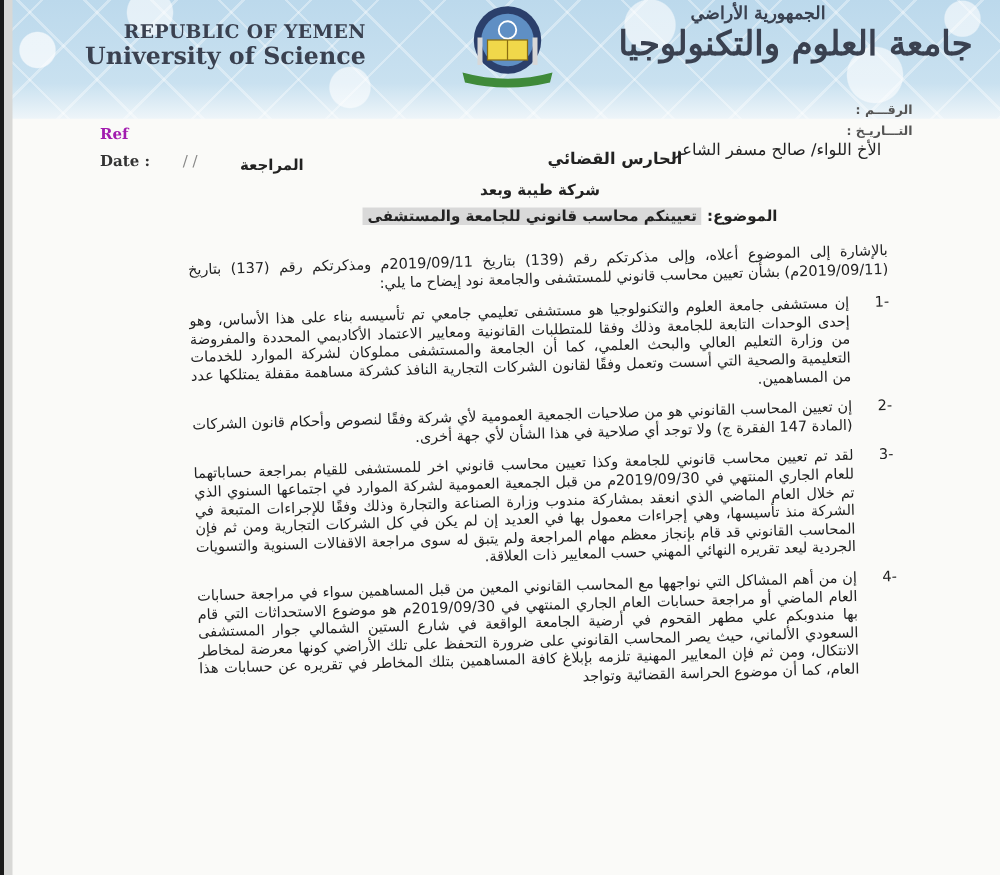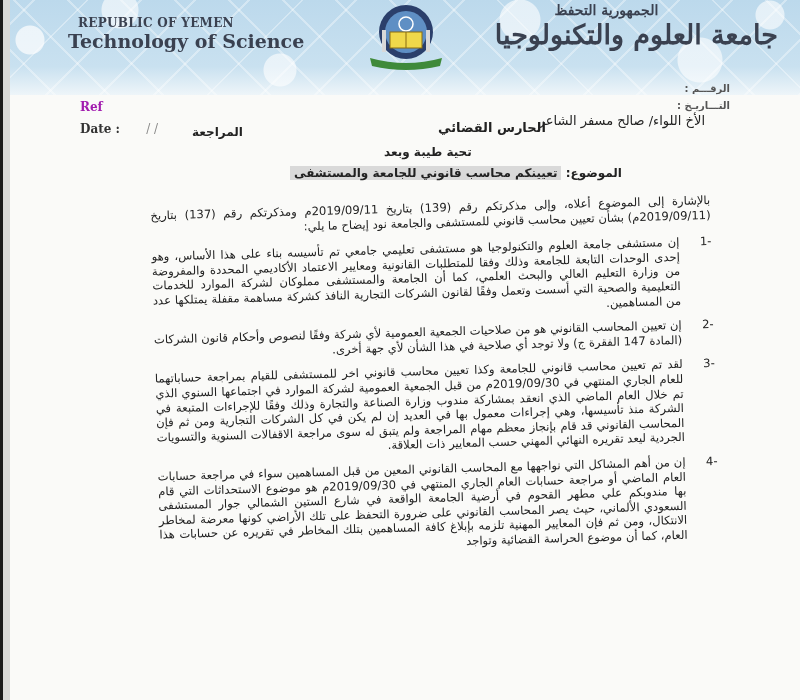--- a/index.html
+++ b/index.html
@@ -15,21 +15,21 @@
       radial-gradient(circle at 770px 15px, rgba(255,255,255,0.6) 0 14px, transparent 15px),
       linear-gradient(180deg, #bcd9ec 0%, #c9e1f0 70%, #eef5f9 100%);
   }
   .banner::after { content:""; position:absolute; left:0; right:0; top:0; bottom:0;
     background-image:
       repeating-linear-gradient(45deg, rgba(255,255,255,0.35) 0 2px, transparent 2px 38px),
       repeating-linear-gradient(-45deg, rgba(255,255,255,0.35) 0 2px, transparent 2px 38px);
   }
   .left-edge { position:absolute; left:0; top:0; width:10px; height:700px; background:linear-gradient(90deg,#1a1a1a 0 3px,#d8d8d6 3px 10px); z-index:5; }
   .en-head { position:absolute; left:68px; top:16px; z-index:2; font-family:"DejaVu Serif", serif; color:#3a4150; }
-  .en-head .rep { font-size:12px; font-weight:bold; letter-spacing:0.3px; margin-left:10px; }
+  .en-head .rep { font-size:15px; font-weight:bold; letter-spacing:0.3px; margin-left:10px;text-align:right; }
   .en-head .uni { font-size:19px; font-weight:bold; line-height:22px; }
   .en-head .uni2 { font-size:19px; font-weight:bold; line-height:22px; margin-left:28px; }
   .logo { position:absolute; left:360px; top:2px; width:92px; height:70px; z-index:2; }
   .ar-head { position:absolute; right:22px; top:2px; z-index:2; text-align:center; direction:rtl; color:#3a4150; font-family:"DejaVu Serif", serif; }
   .ar-head .rep { font-size:14px; font-weight:bold; margin-right:60px; }
   .ar-head .uni { font-size:27px; font-weight:bold; line-height:34px; letter-spacing:1px; }
   .ref { position:absolute; left:80px; top:100px; font-family:"DejaVu Serif", serif; font-weight:bold; font-size:12px; color:#a21caf; }
   .date { position:absolute; left:80px; top:122px; font-family:"DejaVu Serif", serif; font-weight:bold; font-size:12px; color:#333; }
   .date .sl { color:#888; font-weight:normal; margin-left:22px; }
   .ar-ref { position:absolute; right:70px; top:83px; font-size:10px; color:#555; direction:rtl; font-weight:bold; }
@@ -48,51 +48,51 @@
 </style>
 </head>
 <body>
 
 <div class="page">
   <div class="left-edge"></div>
   <div class="banner"></div>
 
   <div class="en-head">
     <div class="rep">REPUBLIC OF YEMEN</div>
-    <div class="uni">Technology of Science</div>
+    <div class="uni">University of Science</div>
   </div>
 
   <svg class="logo" viewBox="0 0 92 70">
     <circle cx="46" cy="30" r="27" fill="#2b3f6b"></circle>
     <circle cx="46" cy="30" r="21" fill="#5f8fc4"></circle>
     <circle cx="46" cy="22" r="7" fill="none" stroke="#ffffff" stroke-width="1.5"></circle>
     <rect x="30" y="30" width="32" height="16" fill="#f0d84a" stroke="#8a6d10" stroke-width="1"></rect>
     <line x1="46" y1="30" x2="46" y2="46" stroke="#8a6d10" stroke-width="1"></line>
     <rect x="22" y="28" width="4" height="22" fill="#d8d8d8"></rect>
     <rect x="66" y="28" width="4" height="22" fill="#d8d8d8"></rect>
     <path d="M10 56 Q46 66 82 56 L80 64 Q46 72 12 64 Z" fill="#3f8a3a"></path>
   </svg>
 
   <div class="ar-head">
-    <div class="rep">الجمهورية التحفظ</div>
+    <div class="rep">الجمهورية الأراضي</div>
     <div class="uni">جامعة العلوم والتكنولوجيا</div>
   </div>
 
   <div class="ref">Ref</div>
   <div class="date">
     <span>Date :</span>
     <span class="sl">/        /</span>
   </div>
   <div class="ar-ref">الرقـــم :</div>
   <div class="ar-date">التـــاريـخ :</div>
 
   <div class="addr1">الأخ اللواء/ صالح مسفر الشاعر</div>
   <div class="addr2">الحارس القضائي</div>
   <div class="addr3">المراجعة</div>
-  <div class="greet">تحية طيبة وبعد</div>
+  <div class="greet">شركة طيبة وبعد</div>
   <div class="subject">
     <span>الموضوع:</span>
     <span class="hl">تعيينكم محاسب قانوني للجامعة والمستشفى</span>
   </div>
 
   <div class="body">
     <p>بالإشارة إلى الموضوع أعلاه، وإلى مذكرتكم رقم (139) بتاريخ 2019/09/11م ومذكرتكم رقم (137) بتاريخ (2019/09/11م) بشأن تعيين محاسب قانوني للمستشفى والجامعة نود إيضاح ما يلي:</p>
     <ol>
       <li><span class="num">-1</span><span>إن مستشفى جامعة العلوم والتكنولوجيا هو مستشفى تعليمي جامعي تم تأسيسه بناء على هذا الأساس، وهو إحدى الوحدات التابعة للجامعة وذلك وفقا للمتطلبات القانونية ومعايير الاعتماد الأكاديمي المحددة والمفروضة من وزارة التعليم العالي والبحث العلمي، كما أن الجامعة والمستشفى مملوكان لشركة الموارد للخدمات التعليمية والصحية التي أسست وتعمل وفقًا لقانون الشركات التجارية النافذ كشركة مساهمة مقفلة يمتلكها عدد من المساهمين.</span></li>
       <li><span class="num">-2</span><span>إن تعيين المحاسب القانوني هو من صلاحيات الجمعية العمومية لأي شركة وفقًا لنصوص وأحكام قانون الشركات (المادة 147 الفقرة ج) ولا توجد أي صلاحية في هذا الشأن لأي جهة أخرى.</span></li>

